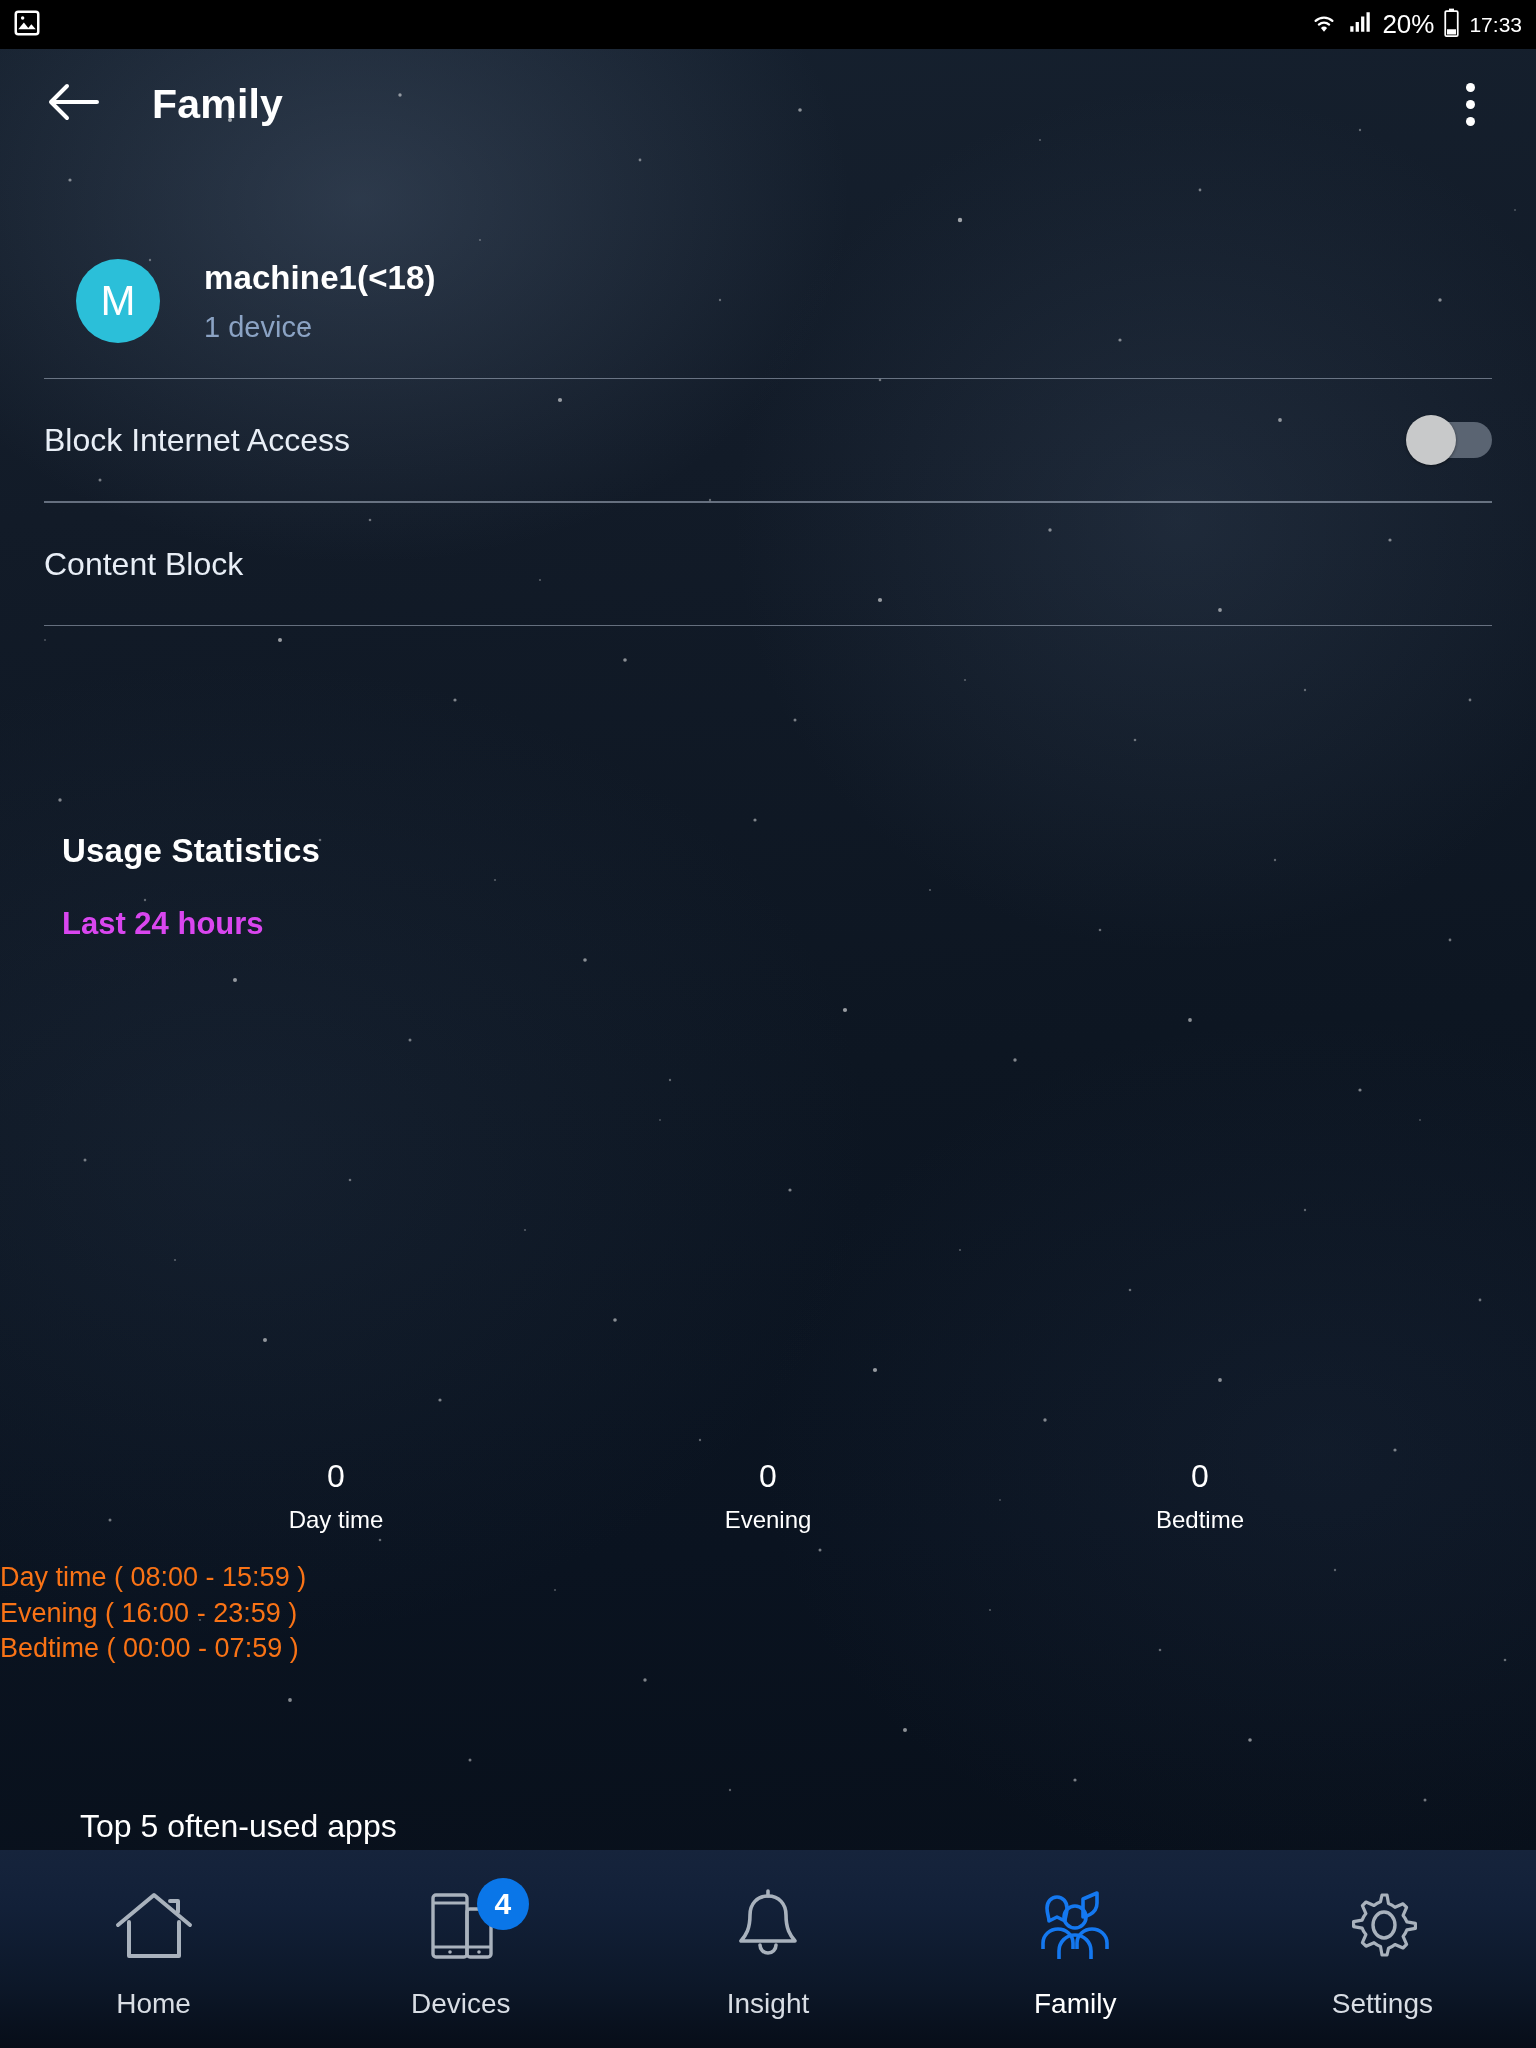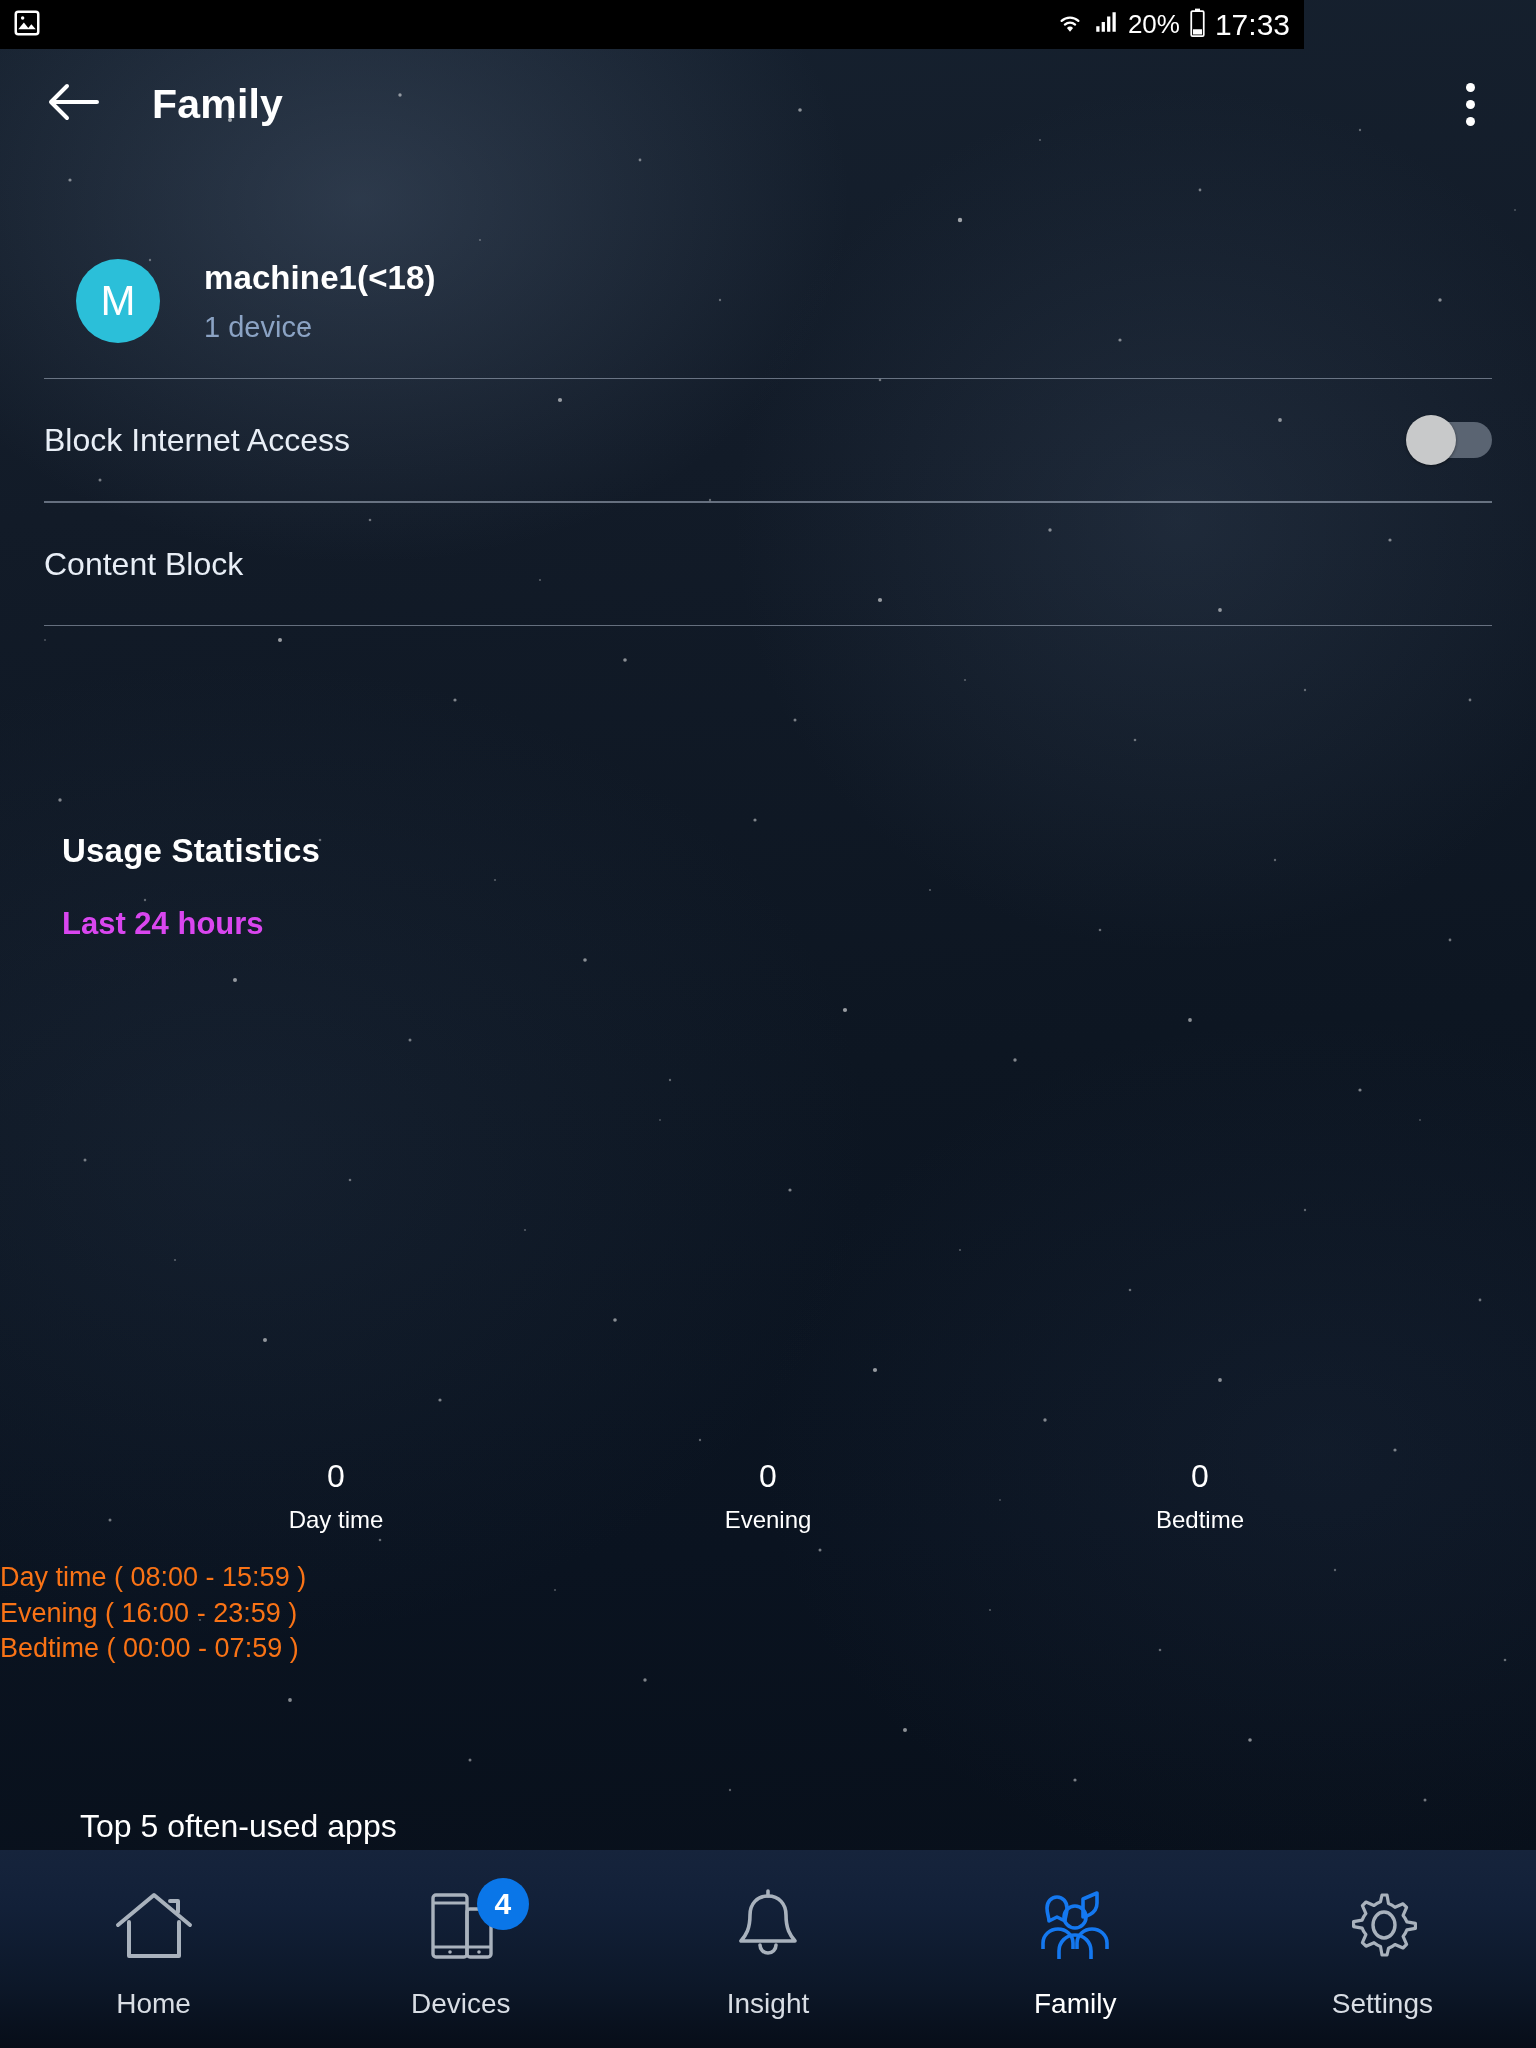--- a/index.html
+++ b/index.html
@@ -33,41 +33,41 @@
     position: absolute;
     inset: 0;
     opacity: .85;
   }
   .bg-stars svg { display:block; width:100%; height:100%; }
 
   
   .statusbar {
     position: absolute;
     top: 0; left: 0;
-    width: 1304px;
+    width: 1536px;
     height: 49px;
     background: #000;
     display: flex;
     align-items: center;
     z-index: 40;
   }
   .sb-left { padding-left: 12px; display:flex; align-items:center; gap:8px; }
   .sb-right {
     margin-left:auto;
     display:flex; align-items:center; gap:9px;
     padding-right: 14px;
     color:#fff;
   }
   .sb-text {
     color:#fff;
     font-size: 26px;
     letter-spacing: 0px;
     font-family:"Liberation Sans", sans-serif;
   }
-  .sb-time { font-size: 30px; }
+  .sb-time { font-size: 21px; }
 
   
   .appbar {
     position: absolute;
     top: 49px; left: 0;
     width: 1536px;
     height: 110px;
     display: flex;
     align-items: center;
     z-index: 30;

